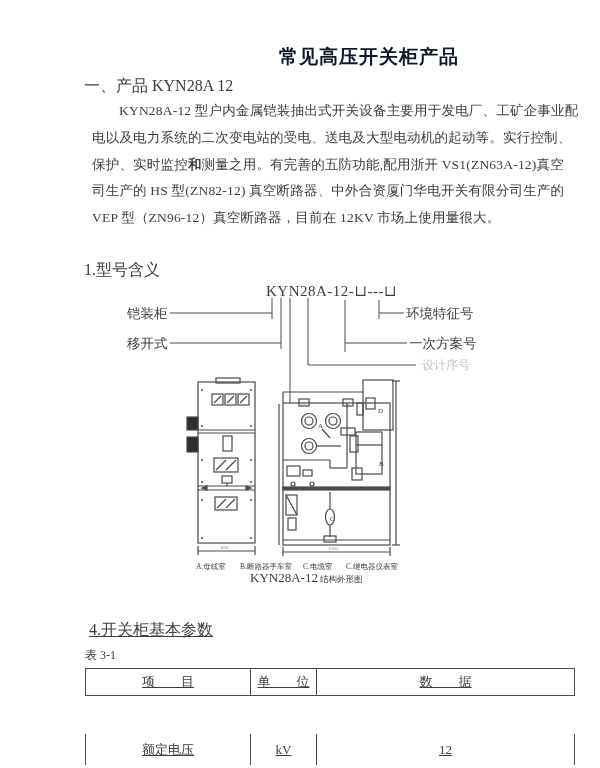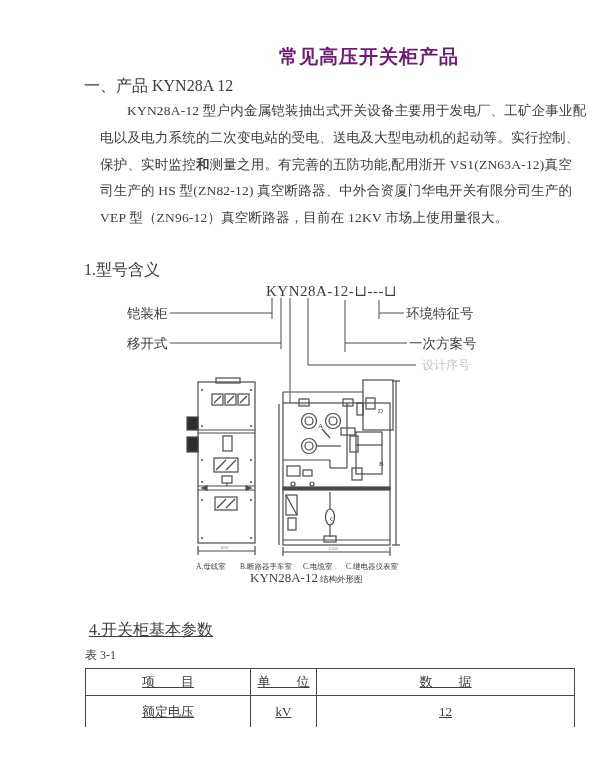--- a/index.html
+++ b/index.html
@@ -4,58 +4,58 @@
 <style>
   html,body{margin:0;padding:0;}
   body{
     width:600px;height:768px;position:relative;background:#ffffff;
     font-family:"Liberation Serif","DejaVu Serif",serif;
     color:#3d3d3d;overflow:hidden;
   }
   .abs{position:absolute;}
   .doc-title{
     font-size:19px;font-weight:bold;letter-spacing:1px;
-    color:#701a75;white-space:nowrap;
+    color:#0f172a;white-space:nowrap;
   }
   .h-sec{font-size:16px;white-space:nowrap;}
   .para{
     width:424px;font-size:13.5px;line-height:26.8px;
     letter-spacing:0.2px;text-align:justify;
   }
   .para .line{white-space:nowrap;}
   .para .indent{padding-left:27px;}
   .b{font-weight:bold;}
   svg text{font-family:"Liberation Serif","DejaVu Serif",serif;}
   .tbl{
     width:490px;border-top:1.5px solid #4a4a4a;
     font-size:13px;
   }
   .tr{display:flex;text-decoration:underline;}
   .tr-head{
     border-bottom:1.5px solid #4a4a4a;height:26px;
   }
-  .tr-body{height:31px;}
+  .tr-body{height:31px;margin-top:38px;}
   .td{
     display:flex;align-items:center;justify-content:center;
     box-sizing:border-box;border-left:1.5px solid #4a4a4a;
   }
   .td:last-child{border-right:1.5px solid #4a4a4a;}
   .c1{width:165px;}
   .c2{width:66px;}
   .c3{flex:1;text-align:center;}
   .tbl-label{font-size:12px;}
 </style>
 </head>
 <body>
 
 <div class="abs doc-title" style="left:279px;top:44px;">常见高压开关柜产品</div>
 
 <div class="abs h-sec" style="left:84px;top:76px;">一、产品 KYN28A 12</div>
 
-<div class="abs para" style="left:100px;top:98px;">
+<div class="abs para" style="left:92px;top:98px;">
   <div class="line indent">KYN28A-12 型户内金属铠装抽出式开关设备主要用于发电厂、工矿企事业配</div>
   <div class="line">电以及电力系统的二次变电站的受电、送电及大型电动机的起动等。实行控制、</div>
   <div class="line"><span>保护、实时监控</span><span class="b">和</span><span>测量之用。有完善的五防功能,配用浙开 VS1(ZN63A-12)真空</span></div>
   <div class="line">司生产的 HS 型(ZN82-12) 真空断路器、中外合资厦门华电开关有限分司生产的</div>
   <div class="line">VEP 型（ZN96-12）真空断路器，目前在 12KV 市场上使用量很大。</div>
 </div>
 
 <div class="abs h-sec" style="left:84px;top:260px;">1.型号含义</div>
 
 <svg class="abs" style="left:0;top:276px;" width="600" height="330" viewBox="0 276 600 330">

